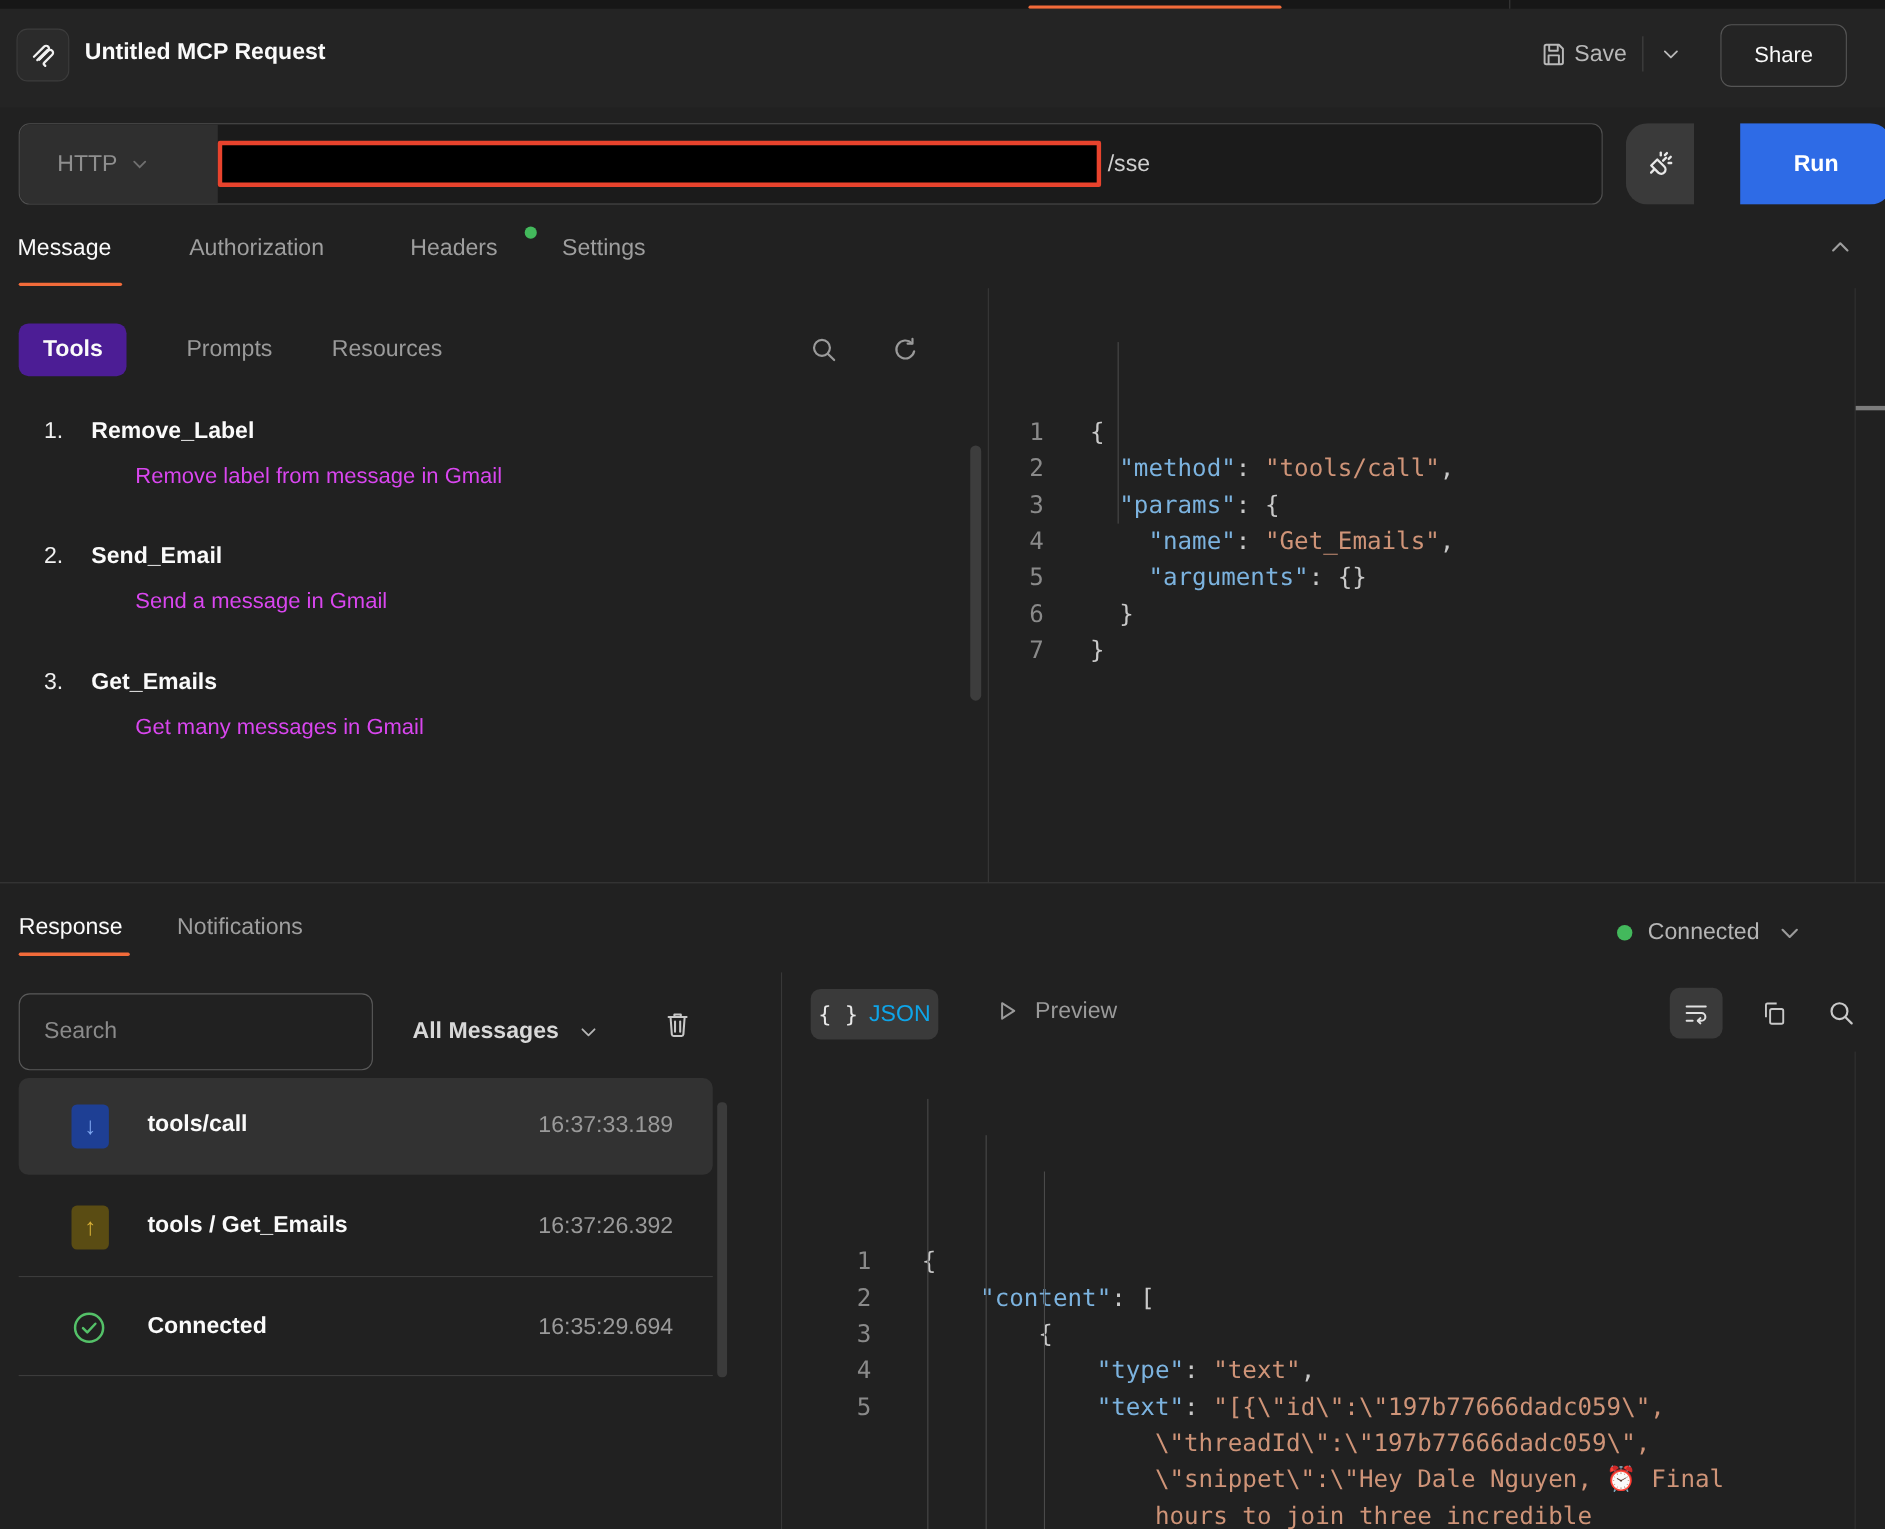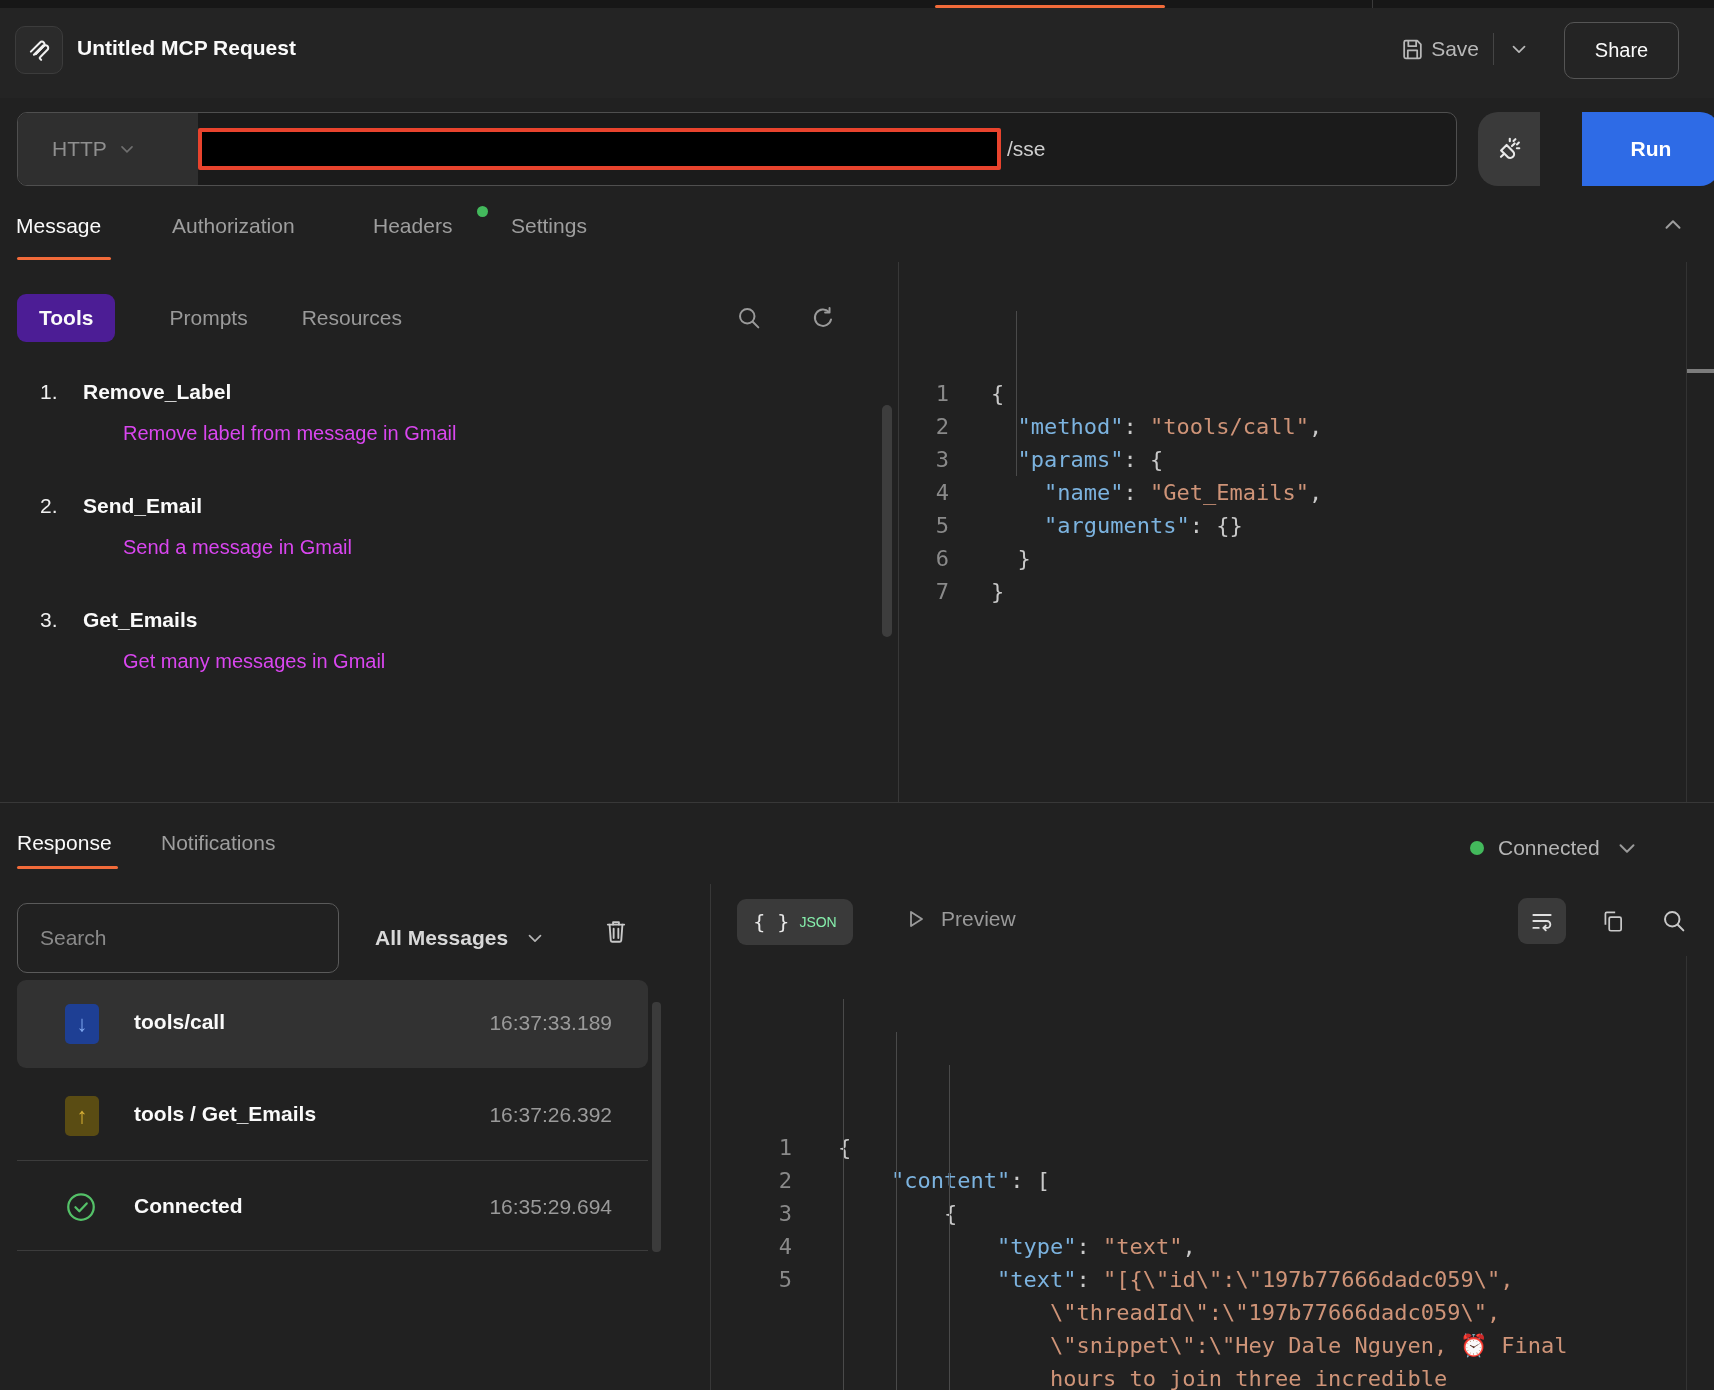--- a/index.html
+++ b/index.html
@@ -91,21 +91,21 @@
   .badge.up{background:#5a4c13;color:#d7af35;}
   .row-icon{position:absolute;left:46px;top:25px;color:#54c168;}
   .msg-label{position:absolute;left:117px;top:30px;font-size:21px;font-weight:bold;color:#fafafa;}
   .msg-time{position:absolute;right:36px;top:31px;font-size:21px;color:#9a9a9a;}
   .row-div{position:absolute;left:17px;width:631px;height:1px;background:#3c3c3c;}
   .list-scroll{position:absolute;left:652px;top:199px;width:9px;height:250px;border-radius:4px;background:#3b3b3b;cursor:pointer;}
   
   .json-pill{position:absolute;left:737px;top:96px;width:116px;height:46px;background:#3a3a3a;border-radius:9px;
              display:flex;align-items:center;justify-content:center;gap:10px;cursor:pointer;}
   .brace-glyph{font-family:"DejaVu Sans Mono",monospace;font-size:20px;color:#e8e8e8;}
-  .json-pill-label{font-size:14px;color:#86efac;}
+  .json-pill-label{font-size:21px;color:#0ea5e9;}
   .preview{position:absolute;left:903px;top:104px;display:flex;align-items:center;gap:14px;color:#9a9a9a;cursor:pointer;}
   .preview-label{font-size:21px;}
   .viewer-icons{position:absolute;left:1518px;top:95px;display:flex;align-items:center;gap:34px;color:#c9c9c9;}
   .wrap-pill{width:48px;height:46px;background:#3a3a3a;border-radius:9px;display:flex;align-items:center;justify-content:center;cursor:pointer;}
   .viewer-icons .plain{cursor:pointer;}
   .editor-resp{position:absolute;left:710px;top:157px;width:976px;height:430px;padding-top:6px;box-sizing:border-box;overflow:hidden;cursor:text;}
   .editor-resp .ln{width:82px;margin-right:46px;}
   .guide-r1{position:absolute;left:133px;top:39px;width:1px;height:391px;background:#4a4a4a;}
   .guide-r2{position:absolute;left:186px;top:72px;width:1px;height:358px;background:#4a4a4a;}
   .guide-r3{position:absolute;left:239px;top:105px;width:1px;height:325px;background:#4a4a4a;}

